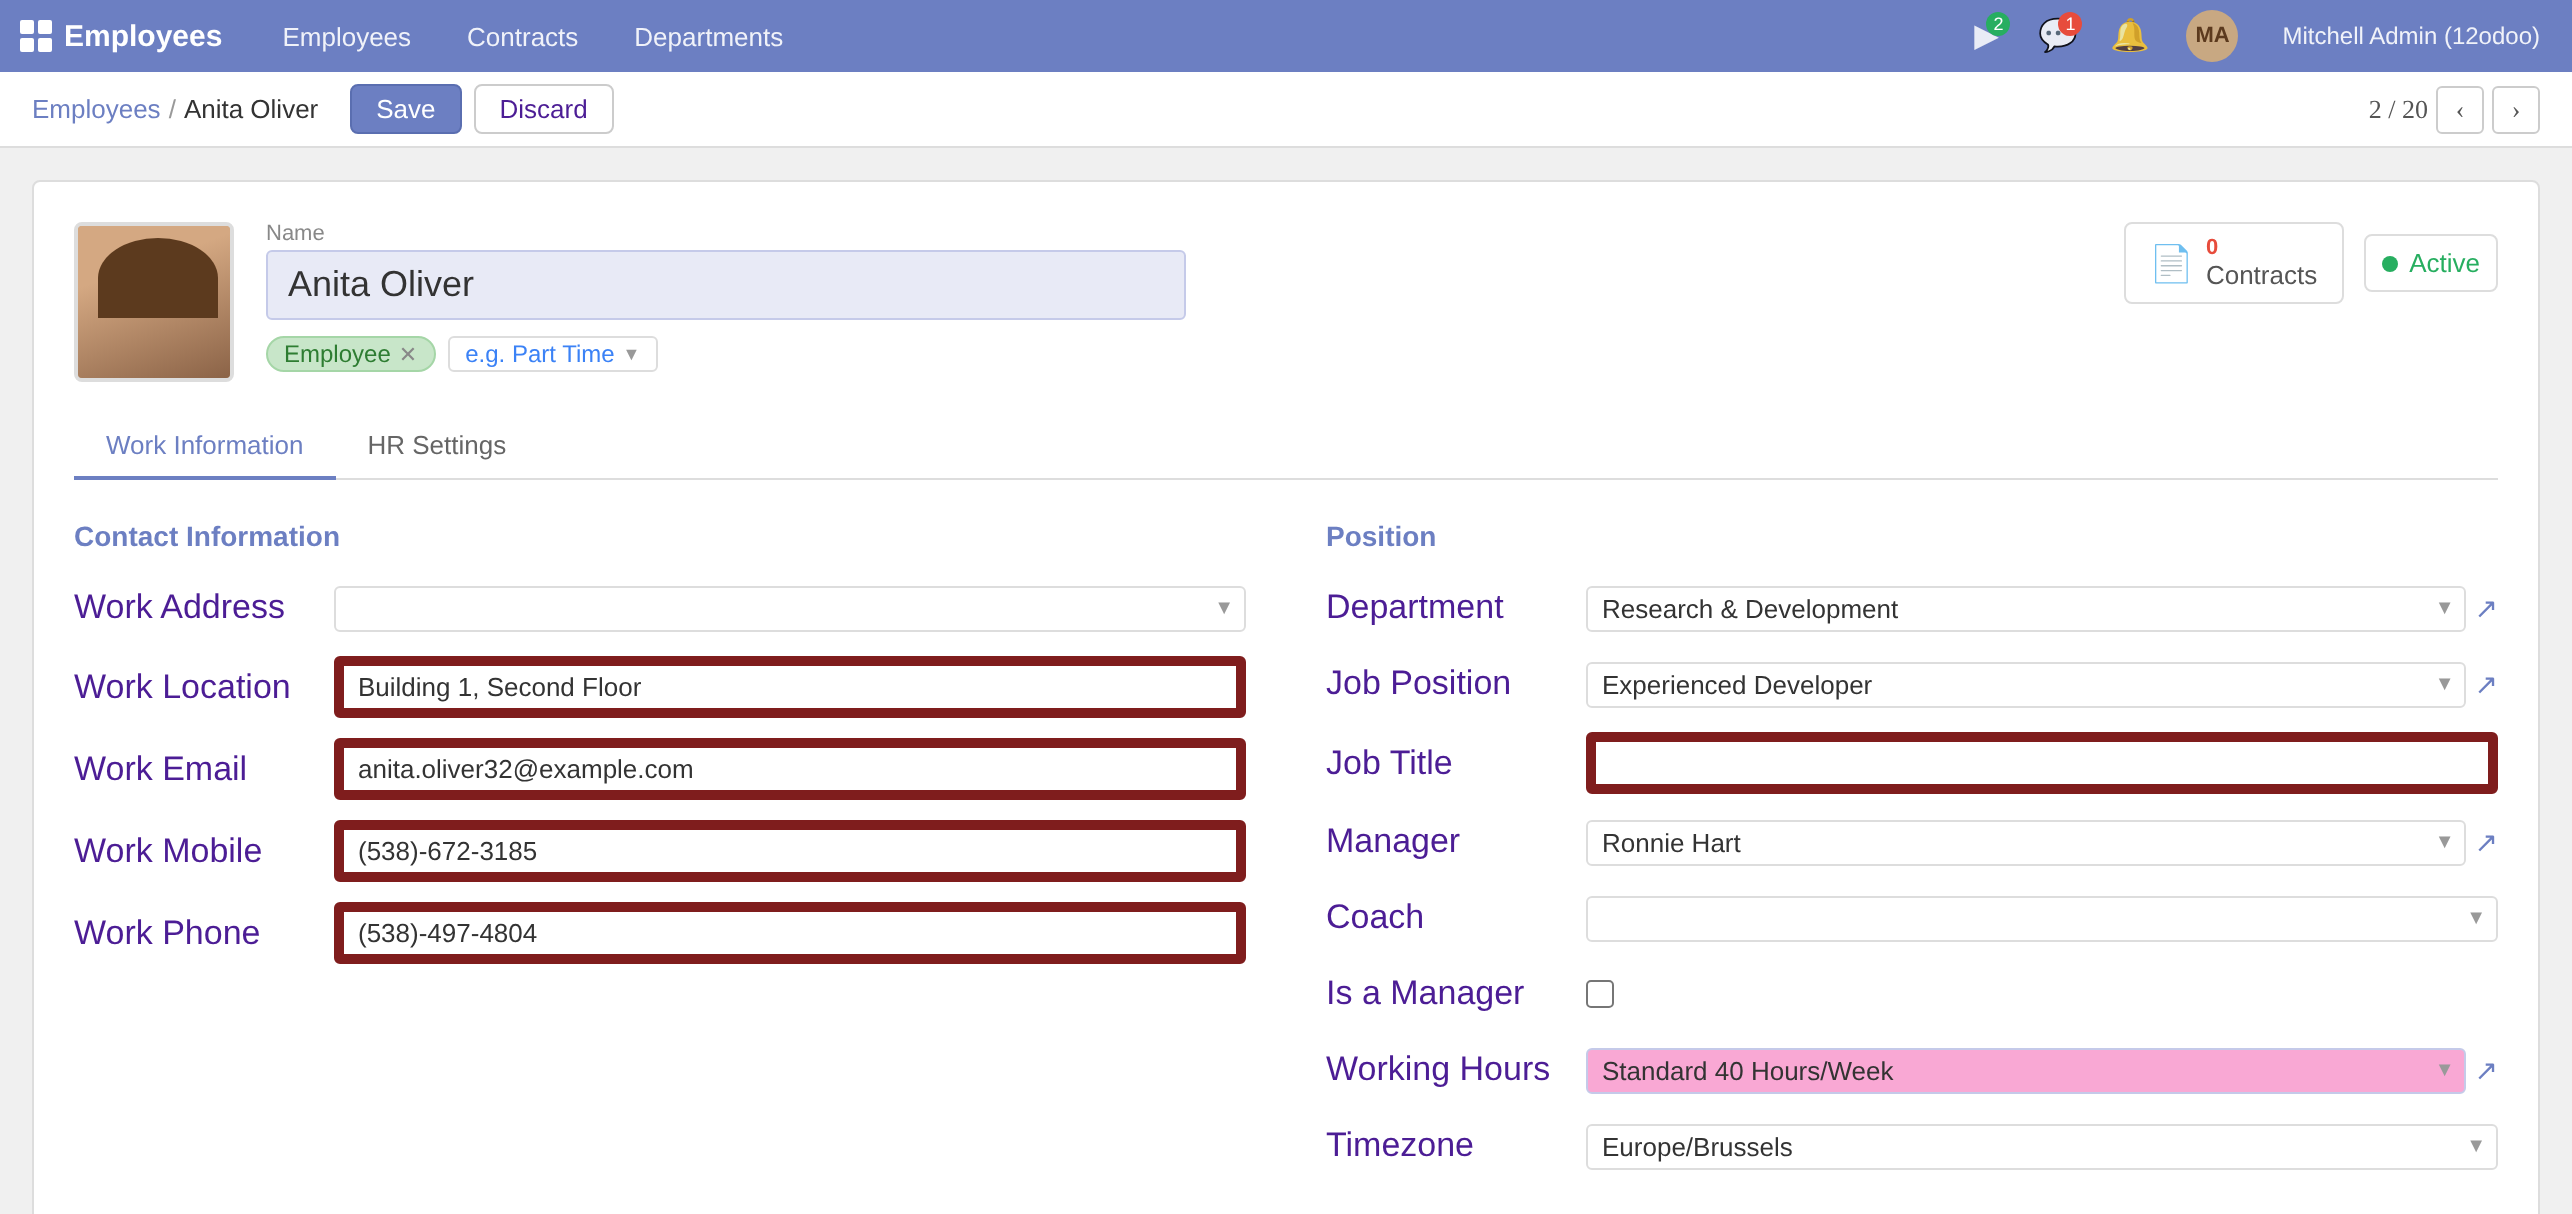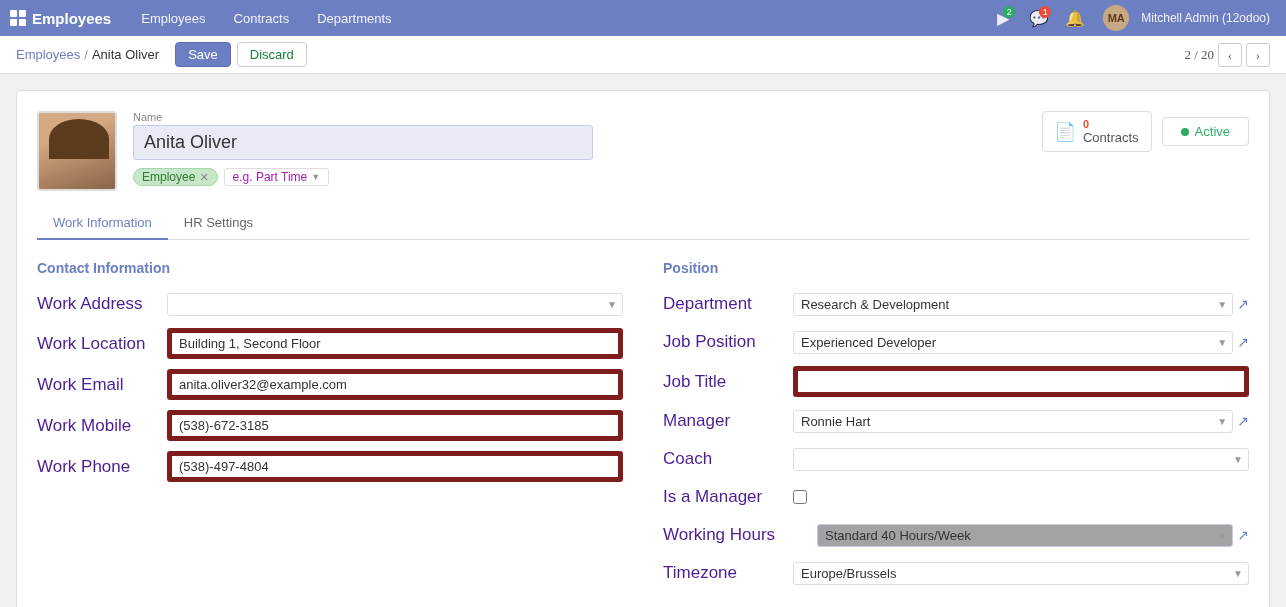--- a/index.html
+++ b/index.html
@@ -62,21 +62,21 @@
       color: white;
       border-radius: 8px;
       font-size: 9px;
       padding: 0 3px;
       min-width: 12px;
       text-align: center;
       line-height: 12px;
     }
     .badge-green { background: #27ae60; }
     .topnav-user {
-      display: flex; align-items: center; gap: 12px;
+      display: flex; align-items: center; gap: 22px;
       color: rgba(255,255,255,0.9);
       cursor: pointer;
       padding: 0 6px;
       height: 36px;
       justify-content: space-between;
     }
     .user-avatar {
       width: 26px; height: 26px;
       border-radius: 50%;
       background: #c8a882;
@@ -104,21 +104,21 @@
     .breadcrumb-current { color: #333; }
     .action-btns { display: flex; gap: 6px; align-items: center; justify-content: flex-end; }
     .btn {
       padding: 4px 12px;
       border-radius: 4px;
       cursor: pointer;
       font-size: 13px;
       border: 1px solid transparent;
     }
     .btn-primary { background: #6c7fc2; color: white; border-color: #5a6eb0; }
-    .btn-secondary { background: white; color: #15803d; border-color: #ccc; }
+    .btn-secondary { background: white; color: #4c1d95; border-color: #ccc; }
     .pagination {
       display: flex; align-items: center; gap: 4px;
       font-size: 13px; color: #555; font-family: Liberation Serif, serif;
     }
     .pag-btn {
       width: 24px; height: 24px;
       display: flex; align-items: center; justify-content: center;
       border: 1px solid #ccc; border-radius: 3px;
       cursor: pointer; background: white;
       font-size: 13px;
@@ -227,21 +227,21 @@
       border-radius: 4px;
       cursor: pointer;
       background: white;
       color: #6c7fc2;
     }
     .contracts-icon { font-size: 18px; color: #6c7fc2; }
     .contracts-count { font-size: 11px; color: #e74c3c; font-weight: bold; }
     .contracts-label { font-size: 13px; color: #555; }
     .active-btn {
       display: flex; align-items: center; gap: 6px;
-      padding: 6px 18px;
+      padding: 6px 8px;
       border: 1px solid #ddd;
       border-radius: 4px;
       cursor: pointer;
       background: white;
     }
     .active-dot { width: 8px; height: 8px; border-radius: 50%; background: #27ae60; }
     .active-label { font-size: 13px; color: #27ae60; font-weight: 500; }
 
     
     .tabs {
@@ -331,23 +331,22 @@
       font-size: 14px;
       flex-shrink: 0;
     }
     .checkbox-wrap { display: flex; align-items: center; }
     .form-checkbox {
       width: 14px; height: 14px;
       cursor: pointer;
       border: 1px solid #aaa;
     }
     .working-hours-select {
-      background: #a3a3a3;
+      background: #f9a8d4;
       border-color: #c5cae9;
-      margin-left: 24px;
     }
   </style>
 </head>
 <body>
 
 <nav class="topnav">
   <div class="topnav-logo">
     <div class="topnav-logo-icon">
       <span></span>
         <span></span>
@@ -410,21 +409,21 @@
       </div>
       <div class="emp-fields">
         <div class="emp-name-label">Name</div>
         <input type="text" class="emp-name-input" value="Anita Oliver" style="">
         <div class="emp-tags">
           <div class="tag-employee">
             <span>Employee</span>
             <span class="tag-x">✕</span>
           </div>
           <div class="tag-placeholder">
-            <span style="color:#a21caf;">e.g. Part Time</span>
+            <span style="color:#3b82f6;">e.g. Part Time</span>
             <span class="select-arrow">▼</span>
           </div>
         </div>
       </div>
       <div class="contracts-area">
         <div class="contracts-btn">
           <span class="contracts-icon">📄</span>
           <div>
             <div class="contracts-count">0</div>
             <div class="contracts-label">Contracts</div>

